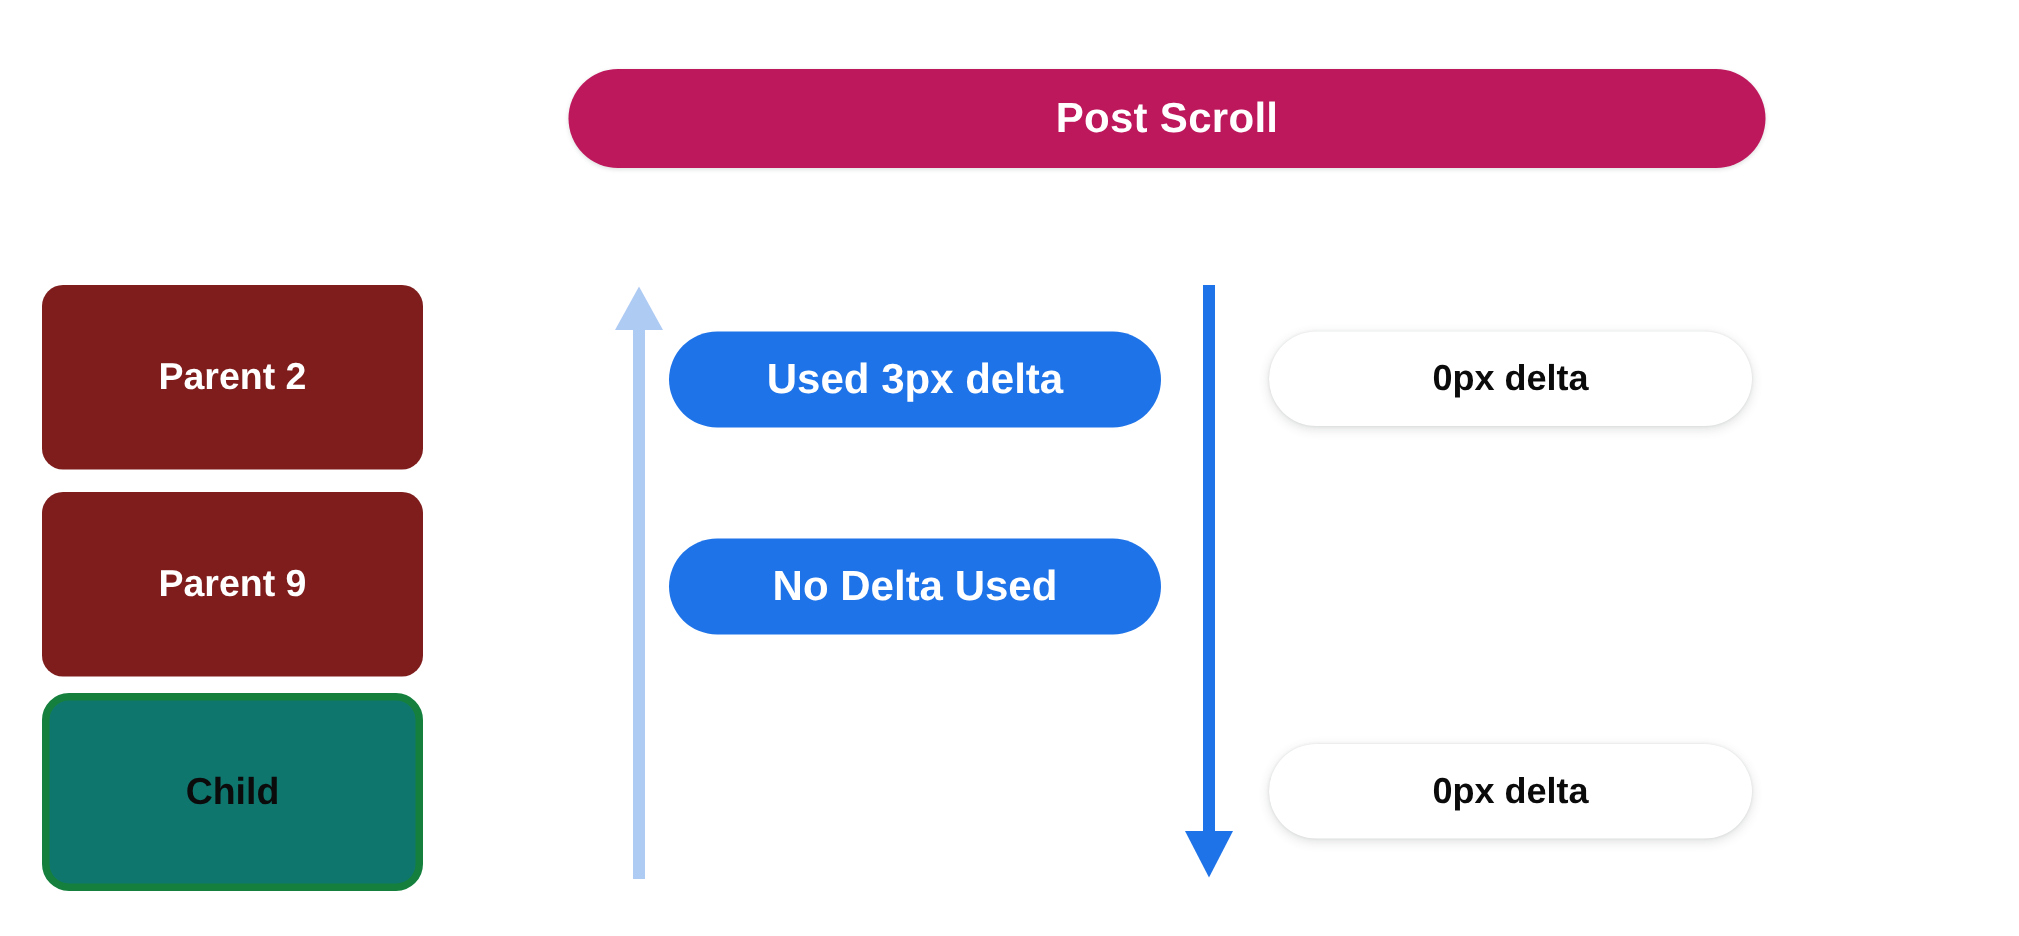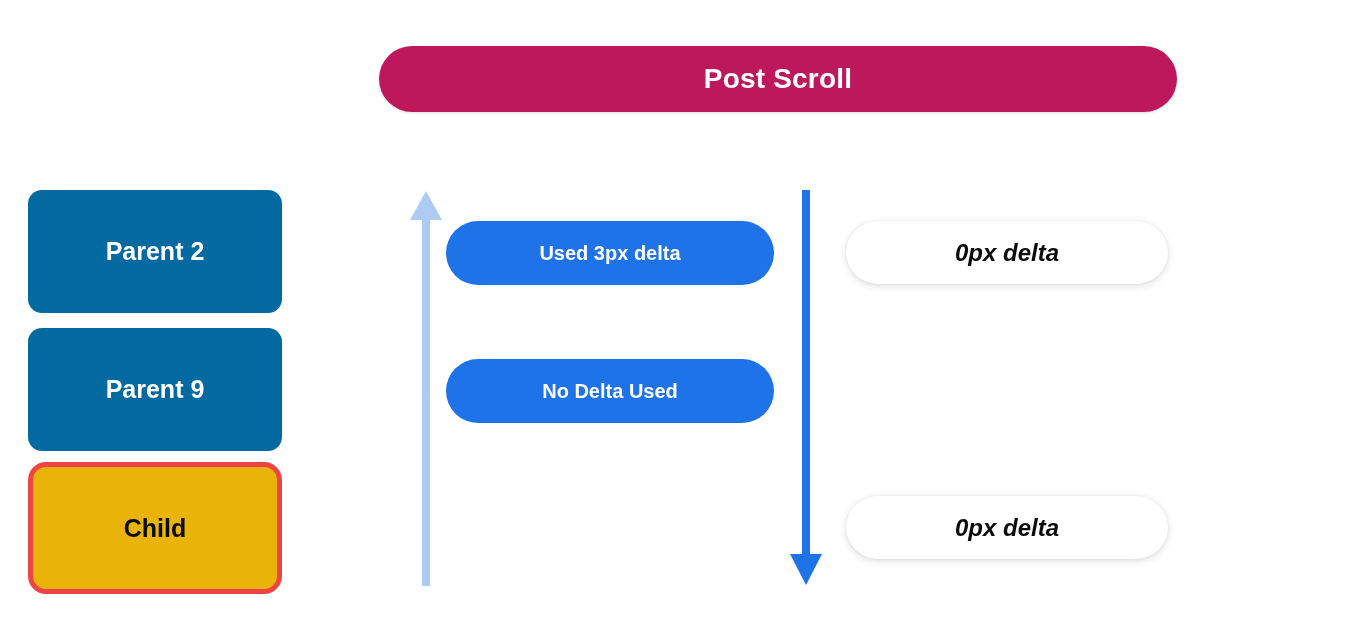--- a/index.html
+++ b/index.html
@@ -46,26 +46,26 @@
   .stack-box {
     position: absolute;
     left: 28px;
     width: 254px;
     display: flex;
     align-items: center;
     justify-content: center;
     box-sizing: border-box;
   }
   .stack-box.filled {
-    background: #0369a1;
+    background: #7f1d1d;
     border-radius: 14px;
   }
   .stack-box.outlined {
-    background: #eab308;
-    border: 5px solid #ef4444;
+    background: #0f766e;
+    border: 5px solid #15803d;
     border-radius: 18px;
   }
   .stack-box-label {
     font-size: 25px;
     font-weight: bold;
     line-height: 1;
   }
   .stack-box.filled .stack-box-label { color: #ffffff; }
   .stack-box.outlined .stack-box-label { color: #0b0b0b; }
 
@@ -85,21 +85,21 @@
     width: 328px;
     height: 64px;
     background: #1f73e8;
     border-radius: 32px;
     display: flex;
     align-items: center;
     justify-content: center;
   }
   .mid-pill-label {
     color: #ffffff;
-    font-size: 20px;
+    font-size: 28px;
     font-weight: bold;
     line-height: 1;
   }
   #mid-pill-0 { top: 221px; }
   #mid-pill-1 { top: 359px; }
 
   
   .right-pill {
     position: absolute;
     left: 846px;
@@ -110,21 +110,20 @@
     display: flex;
     align-items: center;
     justify-content: center;
     box-shadow: 0 2px 7px rgba(60,64,67,0.17), 0 0 2px rgba(60,64,67,0.12);
   }
   .right-pill-label {
     color: #0b0b0b;
     font-size: 24px;
     font-weight: bold;
     line-height: 1;
-    font-style: italic;
   }
   #right-pill-0 { top: 221px; }
   #right-pill-1 { top: 496px; }
 </style>
 </head>
 <body>
 
 <div class="canvas">
 
   <div class="header-pill">

